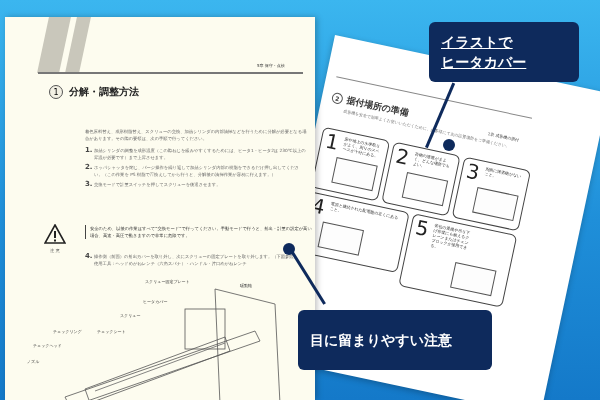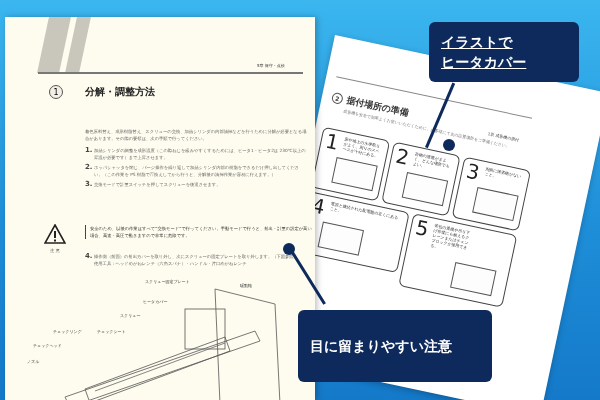--- a/index.html
+++ b/index.html
@@ -16,21 +16,21 @@
   .panel .num{position:absolute;left:4px;top:0;font-size:20px;color:#222;}
   .panel .txt{position:absolute;left:22px;top:4px;font-size:4px;color:#333;line-height:5px;width:40px;}
   .panel .box{position:absolute;left:18px;bottom:8px;width:40px;height:24px;border:1px solid #555;background:#fdfdfd;}
   .page-left{position:absolute;left:5px;top:17px;width:310px;height:383px;background:#fdfcef;
     box-shadow:2px 0 6px rgba(0,0,0,.25);overflow:hidden;}
   .stripe{position:absolute;top:0;height:56px;background:#c9c7bb;transform:skewX(-12deg);}
   .hdr-rule{position:absolute;left:33px;top:55px;width:265px;height:1.5px;background:#777;}
   .chap{position:absolute;left:252px;top:46px;font-size:4px;color:#333;}
   .sec{position:absolute;left:44px;top:68px;display:flex;align-items:center;}
   .circ{width:12px;height:12px;border:1px solid #555;border-radius:50%;font-size:8px;display:flex;align-items:center;justify-content:center;background:#f2f0e4;}
-  .sec-title{margin-left:22px;font-size:10px;font-weight:bold;color:#222;}
+  .sec-title{margin-left:6px;font-size:10px;font-weight:bold;color:#222;}
   .sub{position:absolute;left:57px;top:101px;font-size:10px;font-weight:bold;color:#222;}
   .para{position:absolute;left:80px;width:222px;font-size:4.3px;color:#666;line-height:7px;}
   .list{position:absolute;left:80px;width:222px;}
   .li{display:flex;font-size:4.3px;color:#666;line-height:7px;margin-bottom:3px;}
   .li b{font-size:7px;color:#444;width:9px;flex:none;}
   .warn{position:absolute;left:38px;top:207px;width:24px;text-align:center;}
   .warn-cap{font-size:4px;color:#444;}
   .warn-text{position:absolute;left:80px;top:208px;width:222px;border-left:1.5px solid #444;padding-left:4px;font-size:4.3px;color:#333;line-height:7px;}
   .diagram{position:absolute;left:20px;top:262px;width:280px;height:125px;}
   .lbl{position:absolute;font-size:4px;color:#333;}
@@ -151,17 +151,17 @@
 <div class="dot" style="left:443px;top:139px;"></div>
 <div class="leader" style="left:292px;top:250px;width:62px;transform:rotate(58deg);"></div>
 <div class="dot" style="left:283px;top:243px;"></div>
 
 <div class="callout" style="left:429px;top:22px;width:126px;height:60px;">
   <div style="text-align:left;width:100%;text-decoration:underline;">
     <div>イラストで</div>
     <div>ヒータカバー</div>
   </div>
 </div>
-<div class="callout" style="left:298px;top:310px;width:170px;height:72px;">
+<div class="callout" style="left:298px;top:310px;width:170px;height:60px;">
   <div>
     <div>目に留まりやすい注意</div>
   </div>
 </div>
 
 </body></html>

